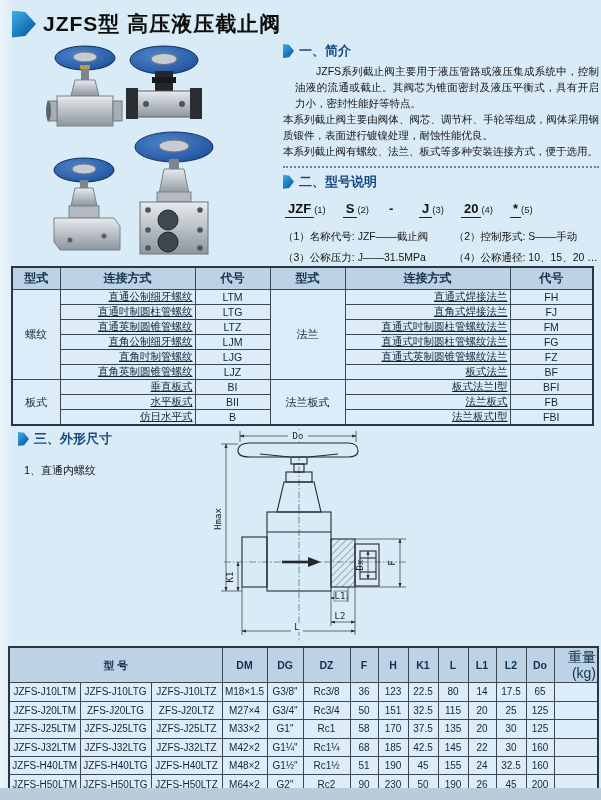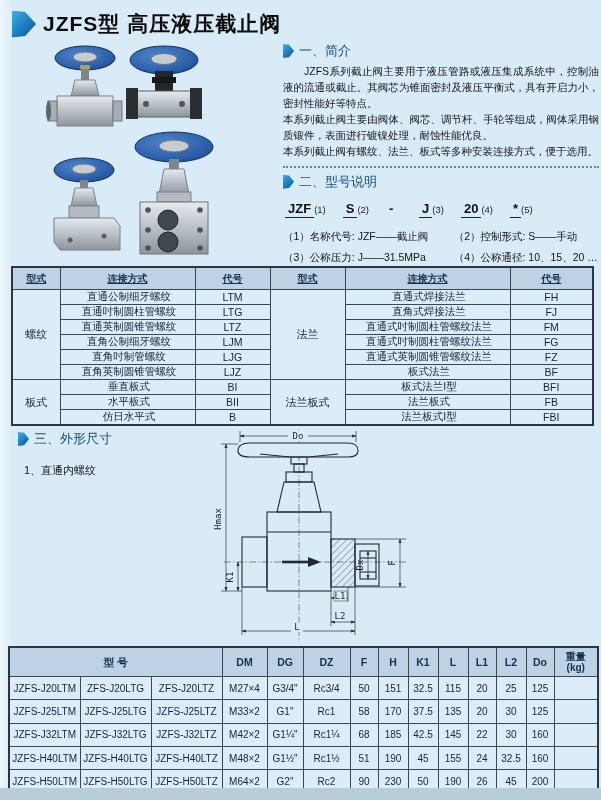--- a/index.html
+++ b/index.html
@@ -8,52 +8,52 @@
         background:linear-gradient(90deg,#edf6fb 0px,#d9ebf6 14px,#d9ebf6 100%);}
   
   .title-bar{position:absolute;left:12px;top:10px;display:flex;align-items:center;gap:7px;}
   .flag-big{width:24px;height:27px;background:linear-gradient(135deg,#3bb1e4 0%,#0c5ea8 85%);
             clip-path:polygon(0 0,55% 6%,100% 50%,55% 94%,0 100%);}
   .page-title{font-size:21px;font-weight:bold;color:#0d0d0d;letter-spacing:1px;margin:0;}
   
   .sec-head{display:flex;align-items:center;gap:5px;}
   .flag-sm{width:11px;height:14px;flex:0 0 auto;background:linear-gradient(135deg,#3bb1e4 0%,#0c5ea8 85%);
            clip-path:polygon(0 0,55% 6%,100% 50%,55% 94%,0 100%);}
-  .sec-title{font-size:13px;font-weight:normal;color:#15497f;}
+  .sec-title{font-size:13px;font-weight:bold;color:#15497f;}
   
   .right-col{position:absolute;left:283px;top:42px;width:316px;}
   .intro p{margin:0;font-size:10.5px;line-height:1.52;color:#141414;text-align:justify;}
-  .intro p.first{text-indent:2em;margin-top:4px;}
+  .intro p.first{text-indent:2em;margin-top:4px;margin-left:12px;}
   .dotted-sep{border:0;border-top:2px dotted #5f83a0;margin:6px 0 5px 0;}
   
   .model-code{display:flex;gap:17px;margin:10px 0 2px 2px;}
   .mc-part{display:flex;flex-direction:row;align-items:center;min-width:16px;}
   .mc-text{font-size:13px;font-weight:bold;color:#111;padding:0 3px 1px 3px;border-bottom:1.5px solid #222;}
   .mc-part.no-line .mc-text{border-bottom:none;}
   .mc-num{font-size:9.5px;color:#222;margin-top:1px;}
   .notes{display:grid;grid-template-columns:54% 46%;row-gap:7px;margin-top:12px;font-size:10.5px;color:#141414;}
   .notes .indent{padding-left:66px;}
   
   table{border-collapse:collapse;table-layout:fixed;background:#dcecf8;}
   th,td{border:1px solid #3c4750;overflow:hidden;white-space:nowrap;}
   thead th{background:#bdd3e5;font-weight:bold;}
   
   .conn-table{position:absolute;left:11px;top:266px;width:581px;height:155px;border:2px solid #2c3640;}
-  .conn-table th{font-size:10px;height:19px;color:#13314e;text-decoration:underline;}
+  .conn-table th{font-size:12px;height:19px;color:#13314e;}
   .conn-table td{font-size:10.5px;height:14px;color:#10263c;text-align:center;padding:0 2px;}
-  .conn-table td.method{text-align:center;padding-left:5px;}
+  .conn-table td.method{text-align:right;padding-left:5px;text-decoration:underline;}
   .conn-table td.group{font-size:11px;}
   
   .sec3{position:absolute;left:18px;top:430px;}
   .sub3{position:absolute;left:24px;top:463px;font-size:11px;color:#141414;}
   
   .dim-table{position:absolute;left:8px;top:646px;width:589px;height:149px;border:2px solid #2c3640;}
   .dim-table th{font-size:10.5px;color:#13314e;height:26px;line-height:1.15;}
   .dim-table td{font-size:10px;color:#10263c;text-align:center;height:16px;padding:0 1px;}
-  .dim-table th .sub{display:block;font-size:10px;font-weight:bold;}
+  .dim-table th .sub{display:block;font-size:14px;font-weight:normal;text-align:right;}
   
   .photo{position:absolute;}
   .drawing{position:absolute;left:200px;top:424px;}
 </style>
 </head>
 <body>
 
 <div class="page">
 
   <div class="title-bar">
@@ -368,20 +368,36 @@
           <th>L2</th>
           <th>Do</th>
           <th>
             <span class="sub">重量</span>
             <span class="sub">(kg)</span>
           </th>
         </tr>
       </thead>
     <tbody id="dim-tbody">
         <tr>
+          <td>JZFS-J10LTM</td>
+          <td>JZFS-J10LTG</td>
+          <td>JZFS-J10LTZ</td>
+          <td>M18×1.5</td>
+          <td>G3/8"</td>
+          <td>Rc3/8</td>
+          <td>36</td>
+          <td>123</td>
+          <td>22.5</td>
+          <td>80</td>
+          <td>14</td>
+          <td>17.5</td>
+          <td>65</td>
+          <td></td>
+        </tr>
+        <tr>
           <td>JZFS-J20LTM</td>
           <td>ZFS-J20LTG</td>
           <td>ZFS-J20LTZ</td>
           <td>M27×4</td>
           <td>G3/4"</td>
           <td>Rc3/4</td>
           <td>50</td>
           <td>151</td>
           <td>32.5</td>
           <td>115</td>

